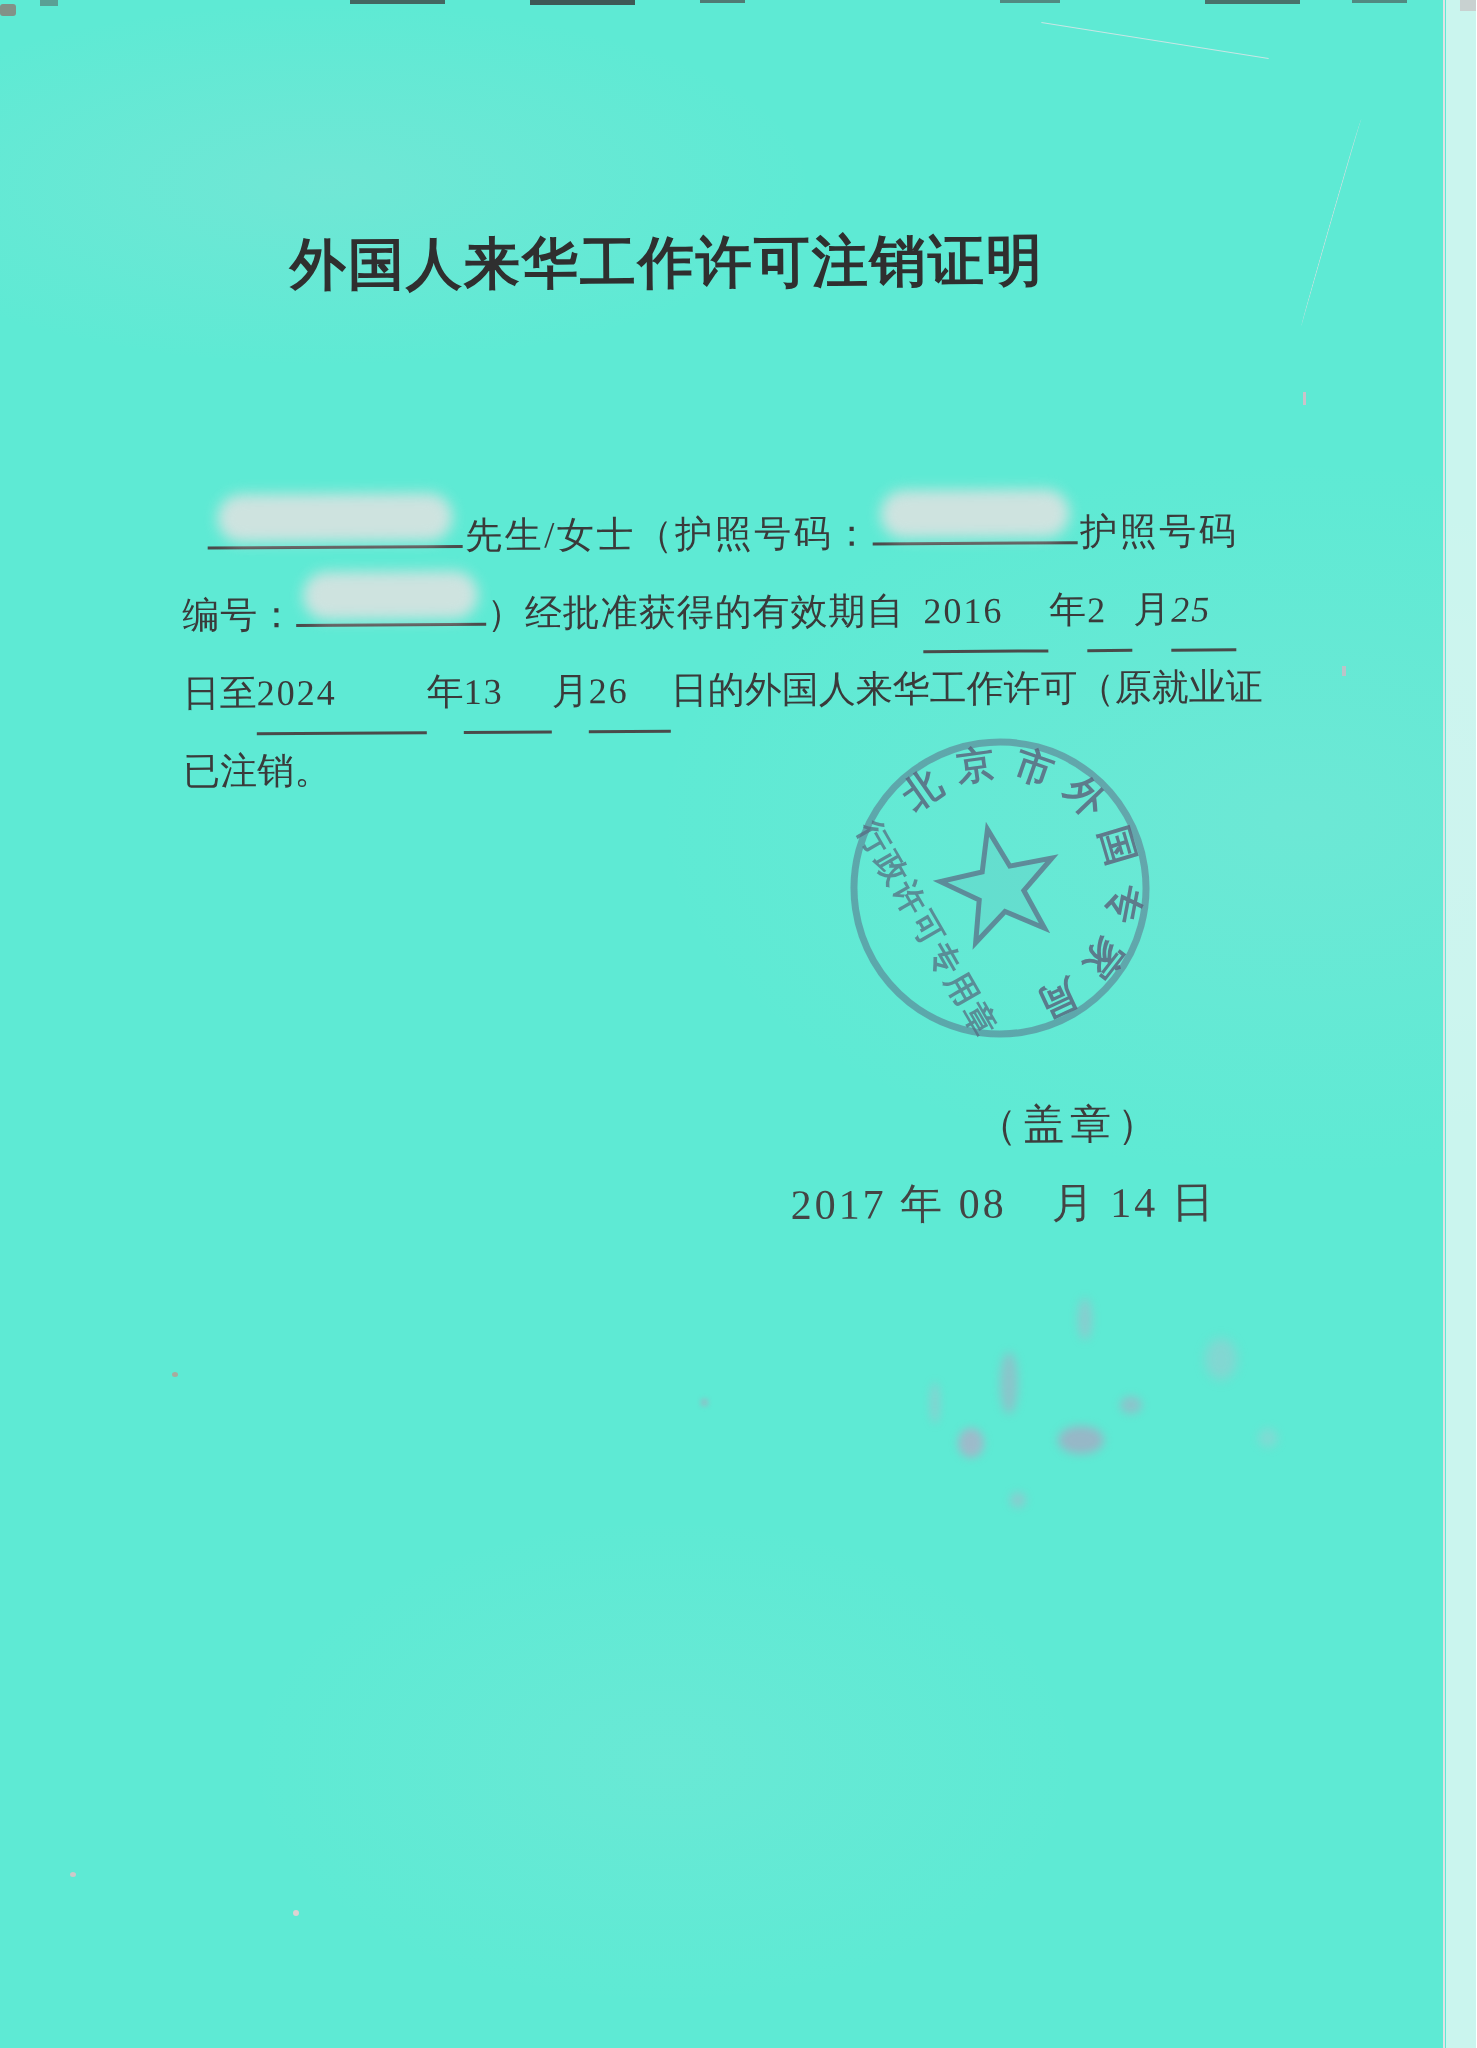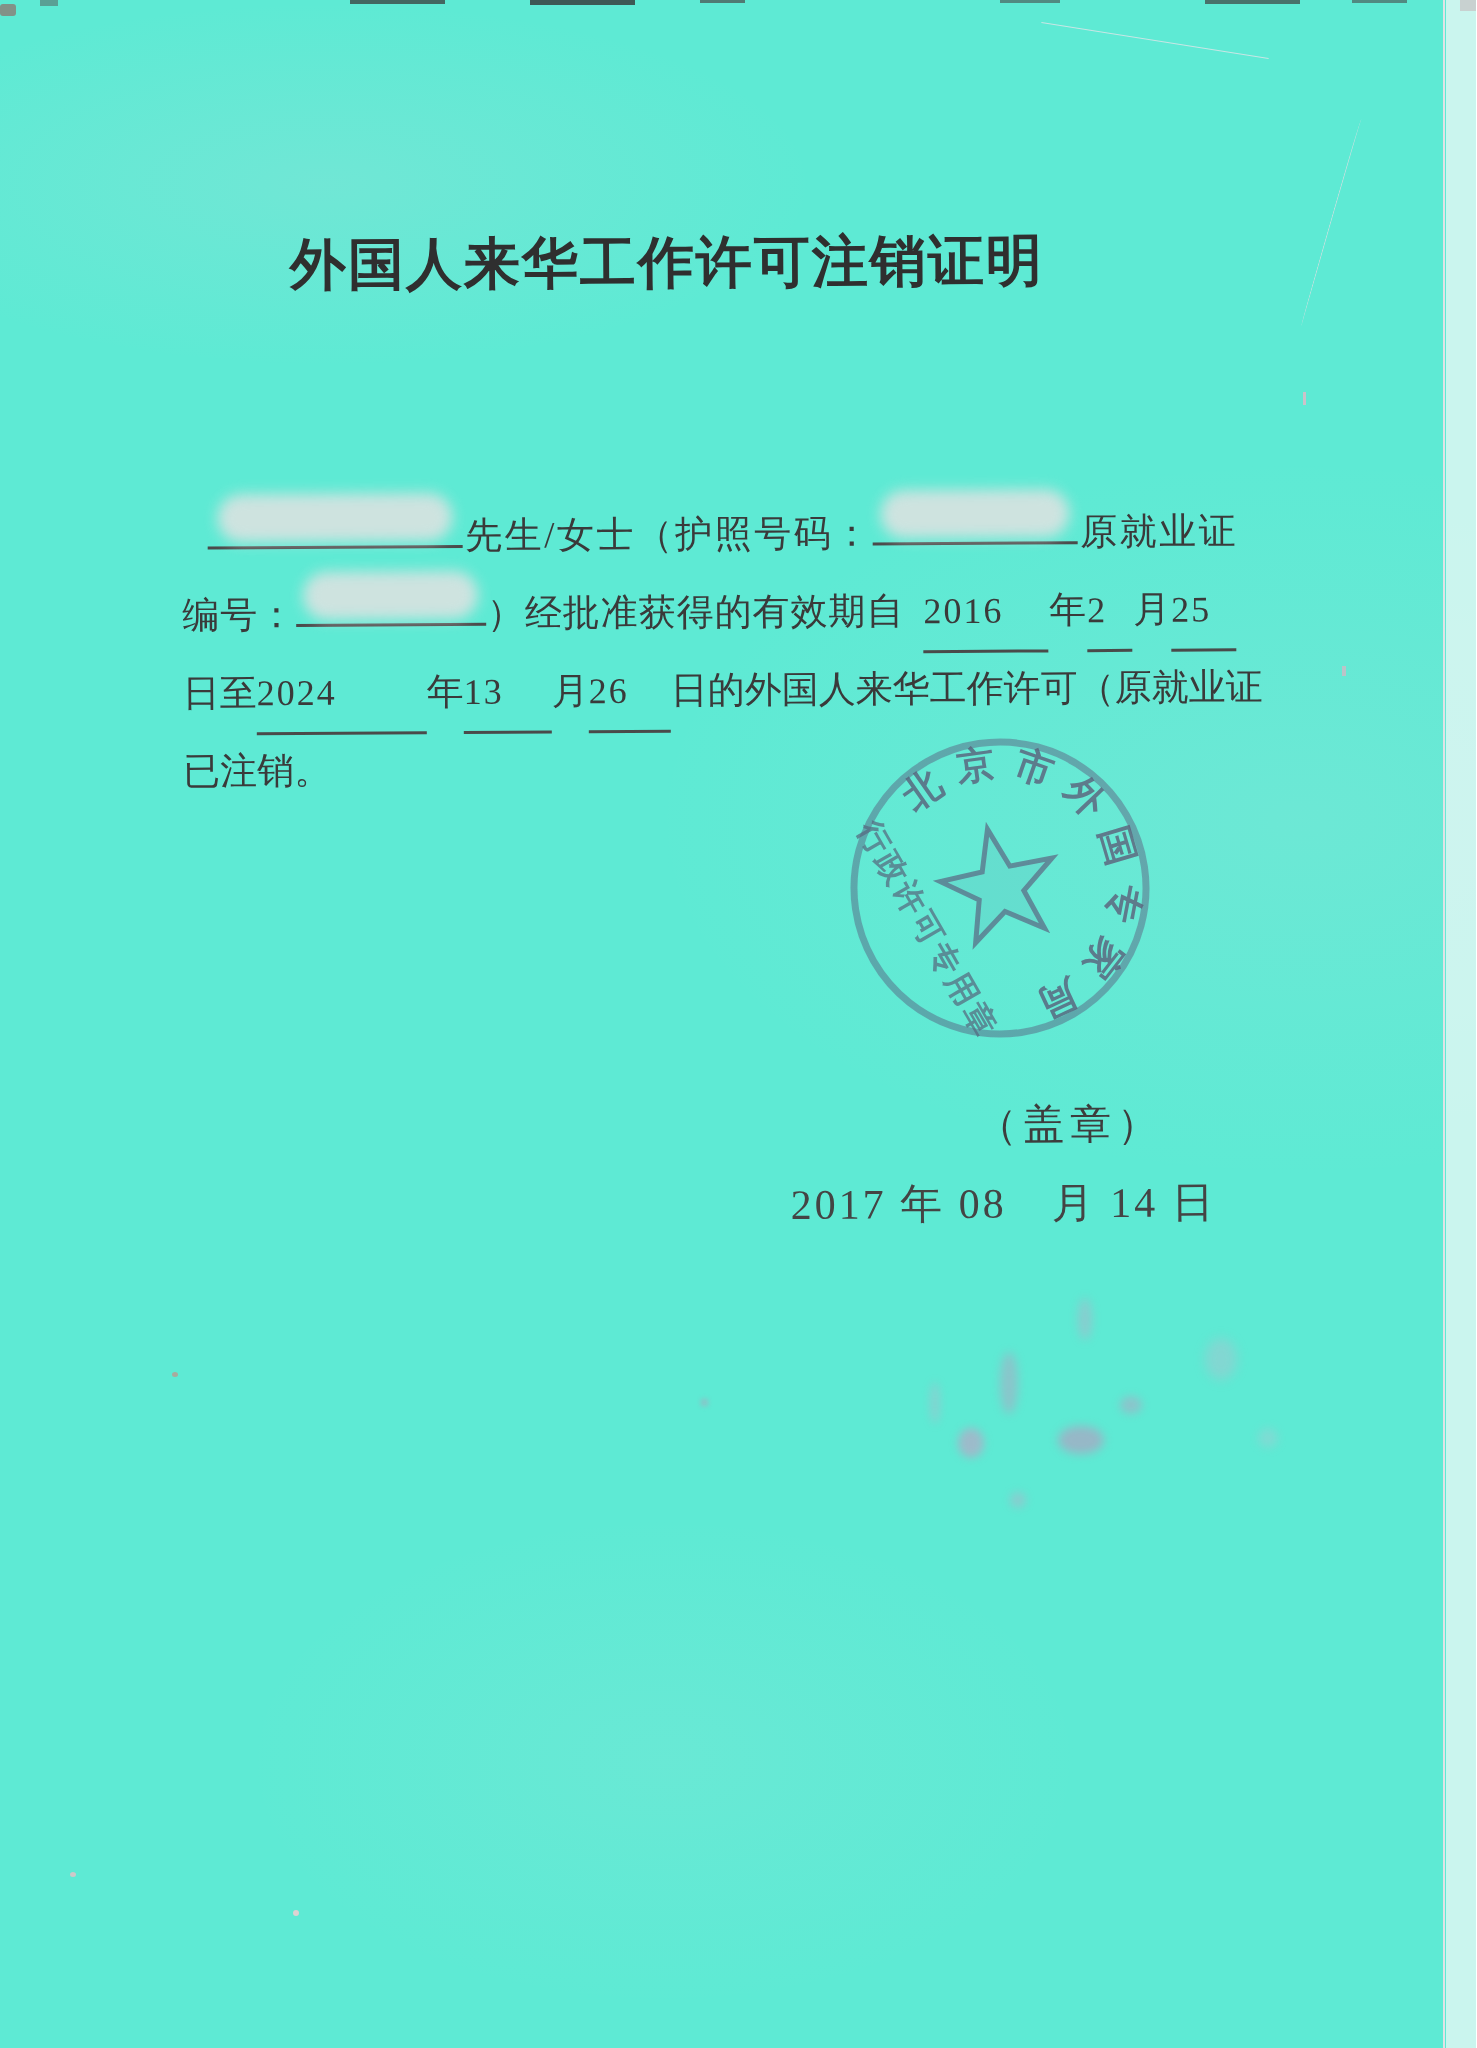--- a/index.html
+++ b/index.html
@@ -87,25 +87,25 @@
   <div class="bleed" style="left:1258px;top:1428px;width:20px;height:20px;background:rgba(240,170,210,.22);filter:blur(5px);"></div>
   <div class="bleed" style="left:700px;top:1398px;width:9px;height:9px;background:rgba(220,130,180,.3);filter:blur(2px);"></div>
 
   <div class="content">
 
     <div class="doc-title">外国人来华工作许可注销证明</div>
 
     <div class="para">
 
       <div class="bline">
-        <span class="indent"></span><span class="blank redacted" style="width:255px;"><span class="smudge"></span></span><span>先生/女士（护照号码：</span><span class="blank redacted" style="width:205px;"><span class="smudge"></span></span><span>原就业证</span>
+        <span class="indent"></span><span class="blank redacted" style="width:255px;"><span class="smudge"></span></span><span>先生/女士（护照号码：</span><span class="blank redacted" style="width:205px;"><span class="smudge"></span></span><span>护照号码</span>
       </div>
 
       <div class="bline">
-        <span>编号：</span><span class="blank redacted" style="width:190px;"><span class="smudge"></span></span><span>）经批准获得的有效期自</span><span class="blank num" style="width:125px;margin-left:19px;"><span>2016</span></span><span>年</span><span class="blank num" style="width:45px;"><span>2</span></span><span>月</span><span class="blank num" style="width:65px;"><span>25</span></span>
+        <span>编号：</span><span class="blank redacted" style="width:190px;"><span class="smudge"></span></span><span>）经批准获得的有效期自</span><span class="blank num" style="width:125px;margin-left:19px;"><span>2016</span></span><span>年</span><span class="blank num" style="width:45px;"><span>2</span></span><span>月</span><span class="blank num" style="width:65px;font-style:italic;"><span>25</span></span>
       </div>
 
       <div class="bline">
         <span>日至</span><span class="blank num" style="width:170px;"><span>2024</span></span><span>年</span><span class="blank num" style="width:88px;"><span>13</span></span><span>月</span><span class="blank num" style="width:82px;"><span>26</span></span><span>日的外国人来华工作许可（原就业证</span>
       </div>
 
       <div class="bline last">
         <span>已注销。</span>
       </div>
 

